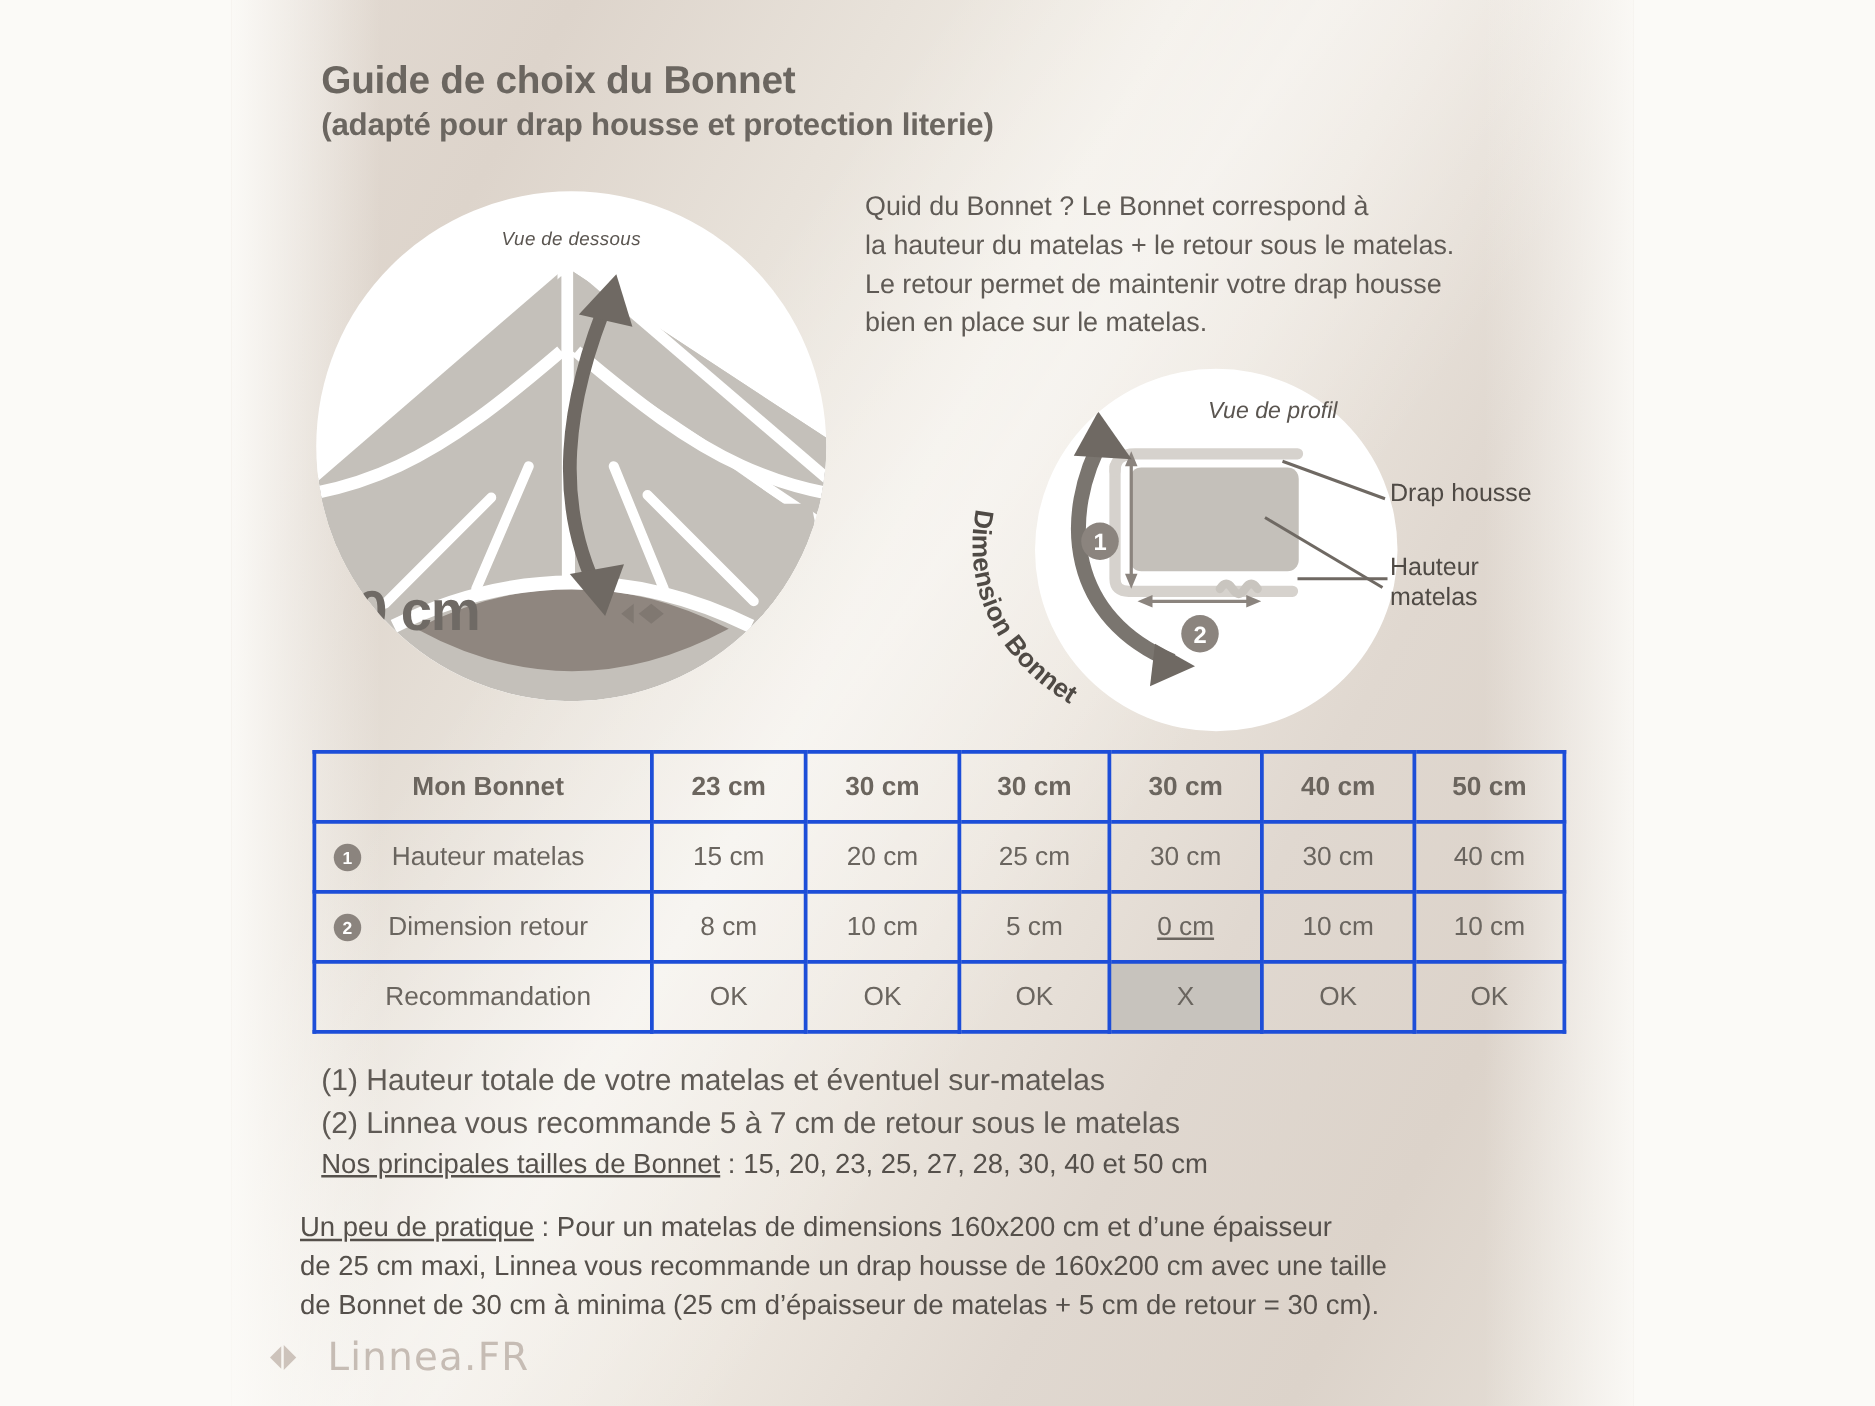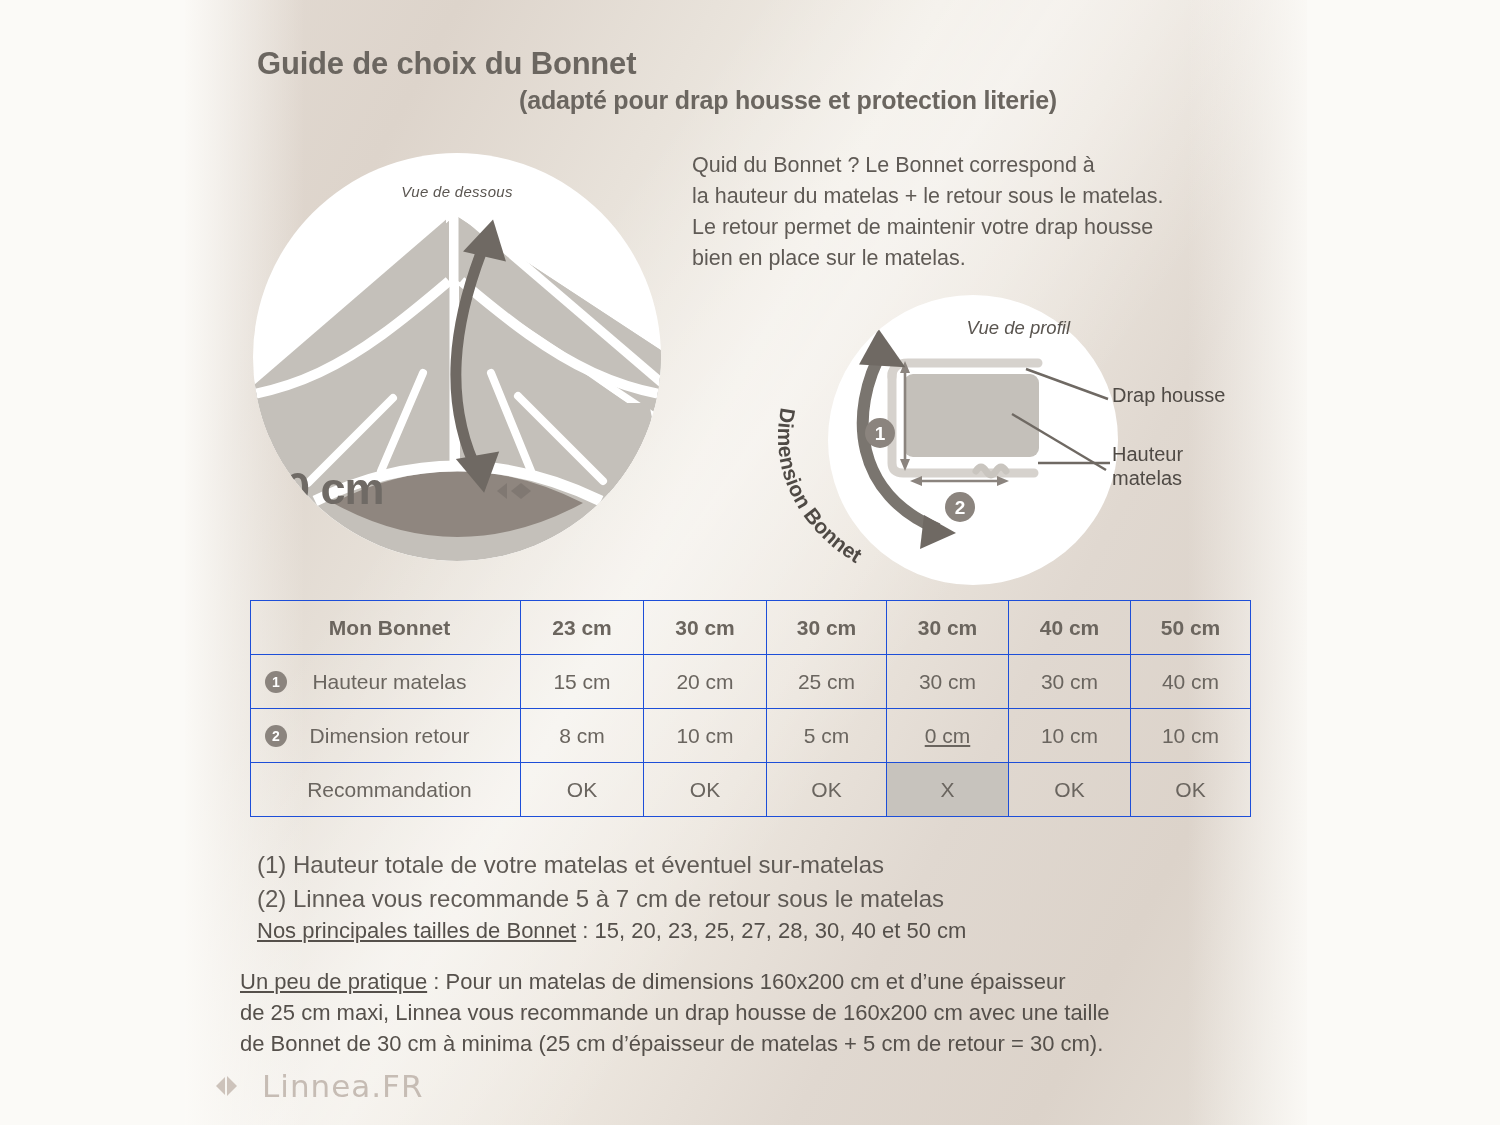--- a/index.html
+++ b/index.html
@@ -48,21 +48,21 @@
   .abs { position: absolute; }
 
   
   #title-block { left: 257px; top: 46px; width: 800px; }
   #title-main {
     font-size: 31px; font-weight: bold; color: #6b6660;
     letter-spacing: -.2px; line-height: 1.18;
   }
   #title-sub {
     font-size: 25px; font-weight: bold; color: #6b6660;
-    letter-spacing: -.2px; line-height: 1.2; margin-top: 2px; text-align: right;
+    letter-spacing: -.2px; line-height: 1.2; margin-top: 2px;
   }
 
   
   #intro {
     left: 692px; top: 150px; width: 570px;
     font-size: 21.5px; color: #5f5a55; line-height: 1.44;
   }
   #intro div { white-space: nowrap; }
 
   
@@ -97,21 +97,21 @@
   #lbl-drap { left: 1112px; top: 383px; }
   #lbl-haut { left: 1112px; top: 442px; }
 
   
   #bonnet-table {
     left: 250px; top: 600px; width: 1000px;
     border-collapse: collapse;
     table-layout: fixed;
   }
   #bonnet-table td {
-    border: 1px solid #1d4ed8;
+    border: 3px solid #1d4ed8;
     height: 53px;
     font-size: 21px;
     color: #6a655f;
     text-align: center;
     vertical-align: middle;
     padding: 0;
   }
   #bonnet-table td.rowhead {
     text-align: center; padding-left: 8px;
     position: relative;

